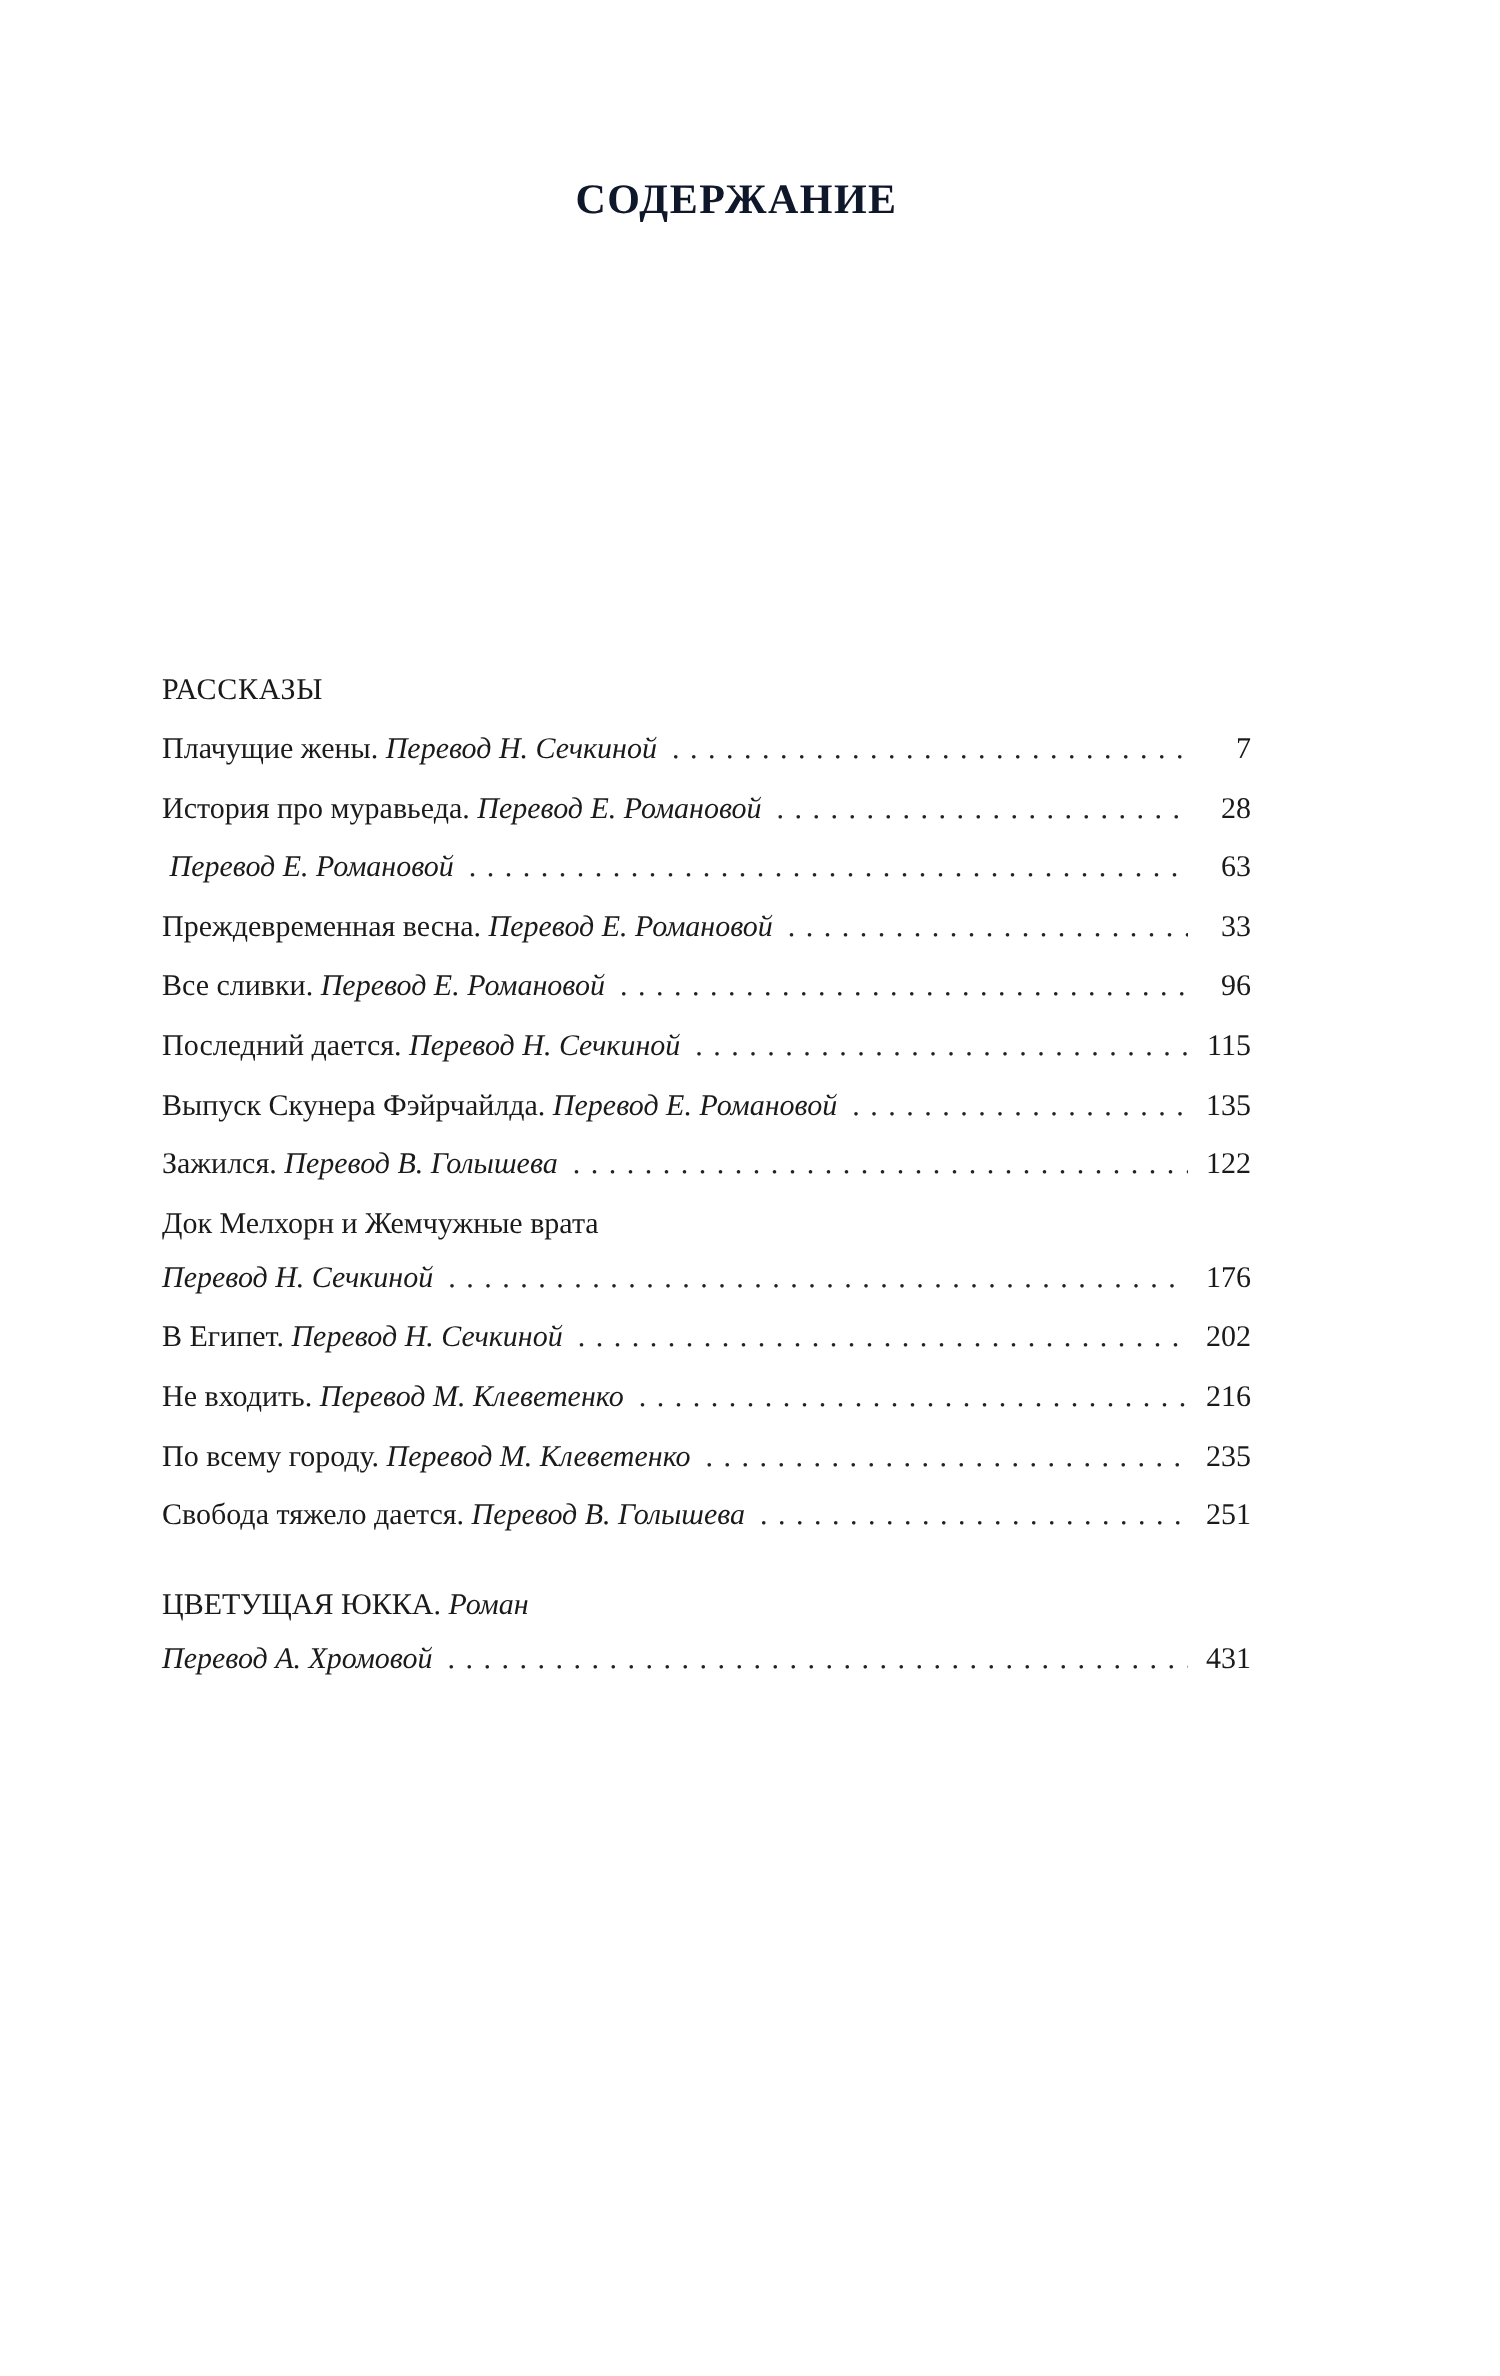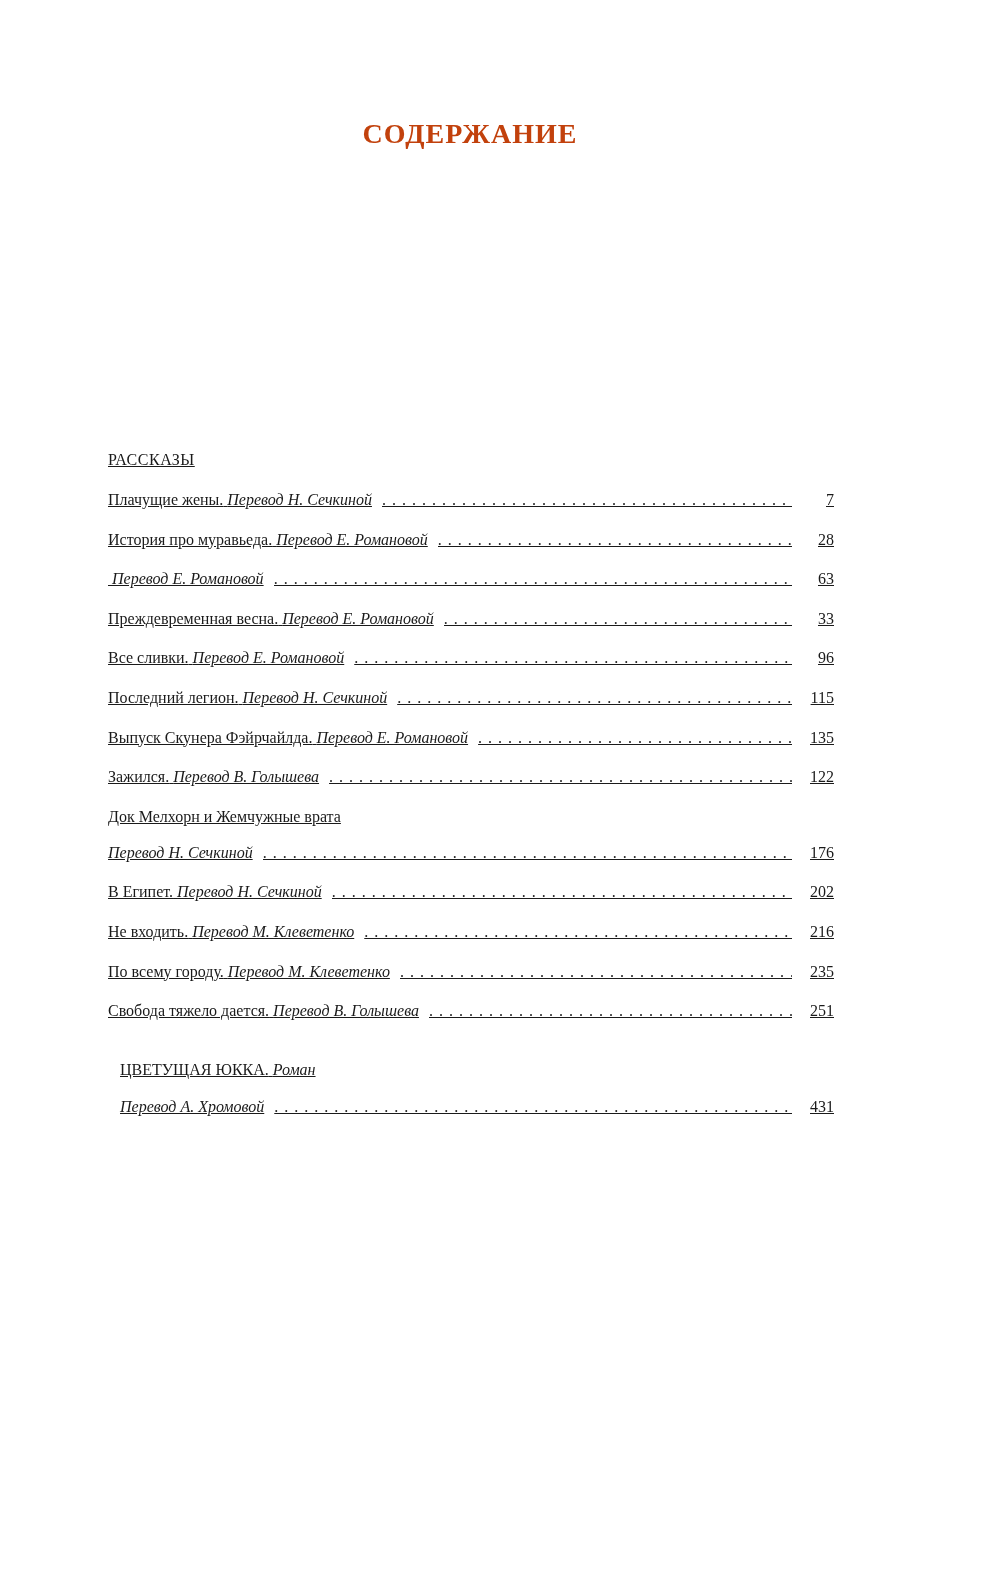--- a/index.html
+++ b/index.html
@@ -17,30 +17,30 @@
   }
   .page-title {
     position: absolute;
     top: 118px;
     left: 0;
     width: 940px;
     text-align: center;
     font-weight: bold;
     font-size: 28px;
     letter-spacing: 1px;
-    color: #c2410c;
+    color: #0f172a;
+    padding-left: 21px;
   }
   .toc {
     position: absolute;
     left: 108px;
     top: 440px;
     width: 726px;
-    font-size: 16px;
+    font-size: 20px;
     line-height: 39.6px;
-    text-decoration: underline;
   }
   .section-heading {
     height: 40px;
     line-height: 40px;
     letter-spacing: 0.5px;
   }
   .row {
     display: flex;
     align-items: baseline;
     white-space: nowrap;
@@ -59,21 +59,21 @@
     content: ". . . . . . . . . . . . . . . . . . . . . . . . . . . . . . . . . . . . . . . . . . . . . . . . . . . . . . . . . . . . . . . . . . . . . . . . . . . . . . . . . . . . . . . . . . . . . . . . . . . . . . . . . .";
     letter-spacing: 0;
     word-spacing: 2px;
   }
   .row .page {
     flex: 0 0 auto;
     min-width: 36px;
     text-align: right;
   }
   .row.standalone-title { height: 32px; }
-  .novel-block { margin-top: 22px; margin-left: 12px; }
+  .novel-block { margin-top: 22px; }
   .novel-heading { height: 34px; line-height: 34px; }
   .novel-heading .genre { font-style: italic; }
 </style>
 </head>
 <body>
 
 <div class="page-title">СОДЕРЖАНИЕ</div>
 
 <div class="toc">
   <div class="section-heading">РАССКАЗЫ</div>
@@ -87,21 +87,21 @@
   <div class="row">
     &nbsp;<span class="translator">Перевод Е. Романовой</span><span class="leader"></span><span class="page">63</span>
   </div>
   <div class="row">
     <span class="title">Преждевременная весна.</span>&nbsp;<span class="translator">Перевод Е. Романовой</span><span class="leader"></span><span class="page">33</span>
   </div>
   <div class="row">
     <span class="title">Все сливки.</span>&nbsp;<span class="translator">Перевод Е. Романовой</span><span class="leader"></span><span class="page">96</span>
   </div>
   <div class="row">
-    <span class="title">Последний легион.</span>&nbsp;<span class="translator">Перевод Н. Сечкиной</span><span class="leader"></span><span class="page">115</span>
+    <span class="title">Последний дается.</span>&nbsp;<span class="translator">Перевод Н. Сечкиной</span><span class="leader"></span><span class="page">115</span>
   </div>
   <div class="row">
     <span class="title">Выпуск Скунера Фэйрчайлда.</span>&nbsp;<span class="translator">Перевод Е. Романовой</span><span class="leader"></span><span class="page">135</span>
   </div>
   <div class="row">
     <span class="title">Зажился.</span>&nbsp;<span class="translator">Перевод В. Голышева</span><span class="leader"></span><span class="page">122</span>
   </div>
   <div>
     <div class="row standalone-title" style="height:36px;">
       <span class="title">Док Мелхорн и Жемчужные врата</span>

